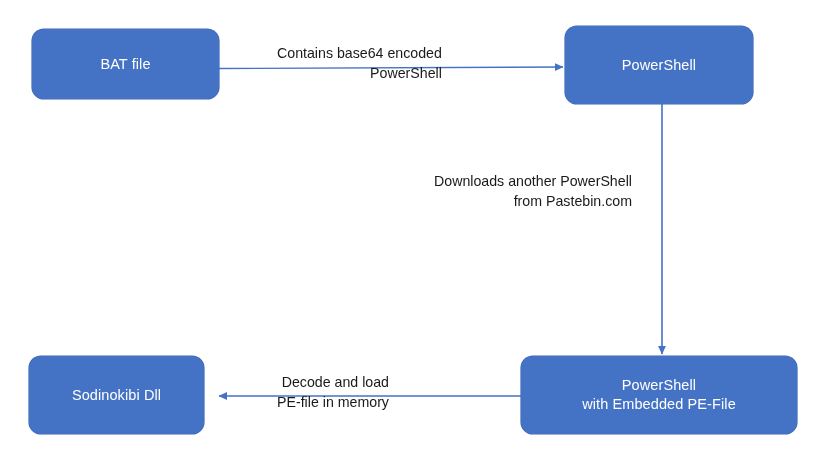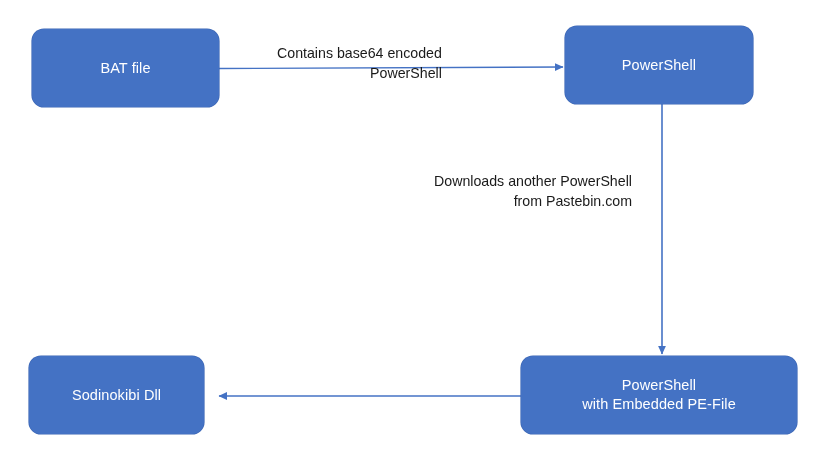--- a/index.html
+++ b/index.html
@@ -24,21 +24,21 @@
     align-items: center;
     justify-content: center;
     text-align: center;
     font-size: 14.5px;
     line-height: 19px;
     letter-spacing: 0.1px;
     box-shadow: 0 0 0 0.6px #3c66b4;
     white-space: pre-line;
     user-select: none;
   }
-  #node-bat       { left: 32px;  top: 29px;  width: 187px; height: 78px; }
+  #node-bat       { left: 32px;  top: 29px;  width: 187px; height: 70px; }
   #node-ps        { left: 565px; top: 26px;  width: 188px; height: 78px; }
   #node-ps-pe     { left: 521px; top: 356px; width: 276px; height: 78px; }
   #node-sodinokibi{ left: 29px;  top: 356px; width: 175px; height: 78px; }
 
   .edge-svg {
     position: absolute;
     left: 0;
     top: 0;
     width: 834px;
     height: 466px;
@@ -90,14 +90,16 @@
 with Embedded PE-File</div>
 
   <div class="node" id="node-sodinokibi">Sodinokibi Dll</div>
 
   <div class="edge-label" id="label-contains">Contains base64 encoded
 PowerShell</div>
 
   <div class="edge-label" id="label-downloads">Downloads another PowerShell
 from Pastebin.com</div>
 
+  <div class="edge-label" id="label-decode">Decode and load
+PE-file in memory</div>
 
 </div>
 
 </body></html>

